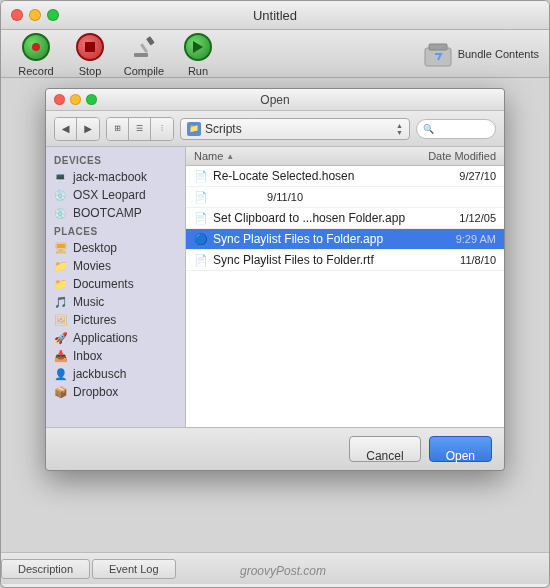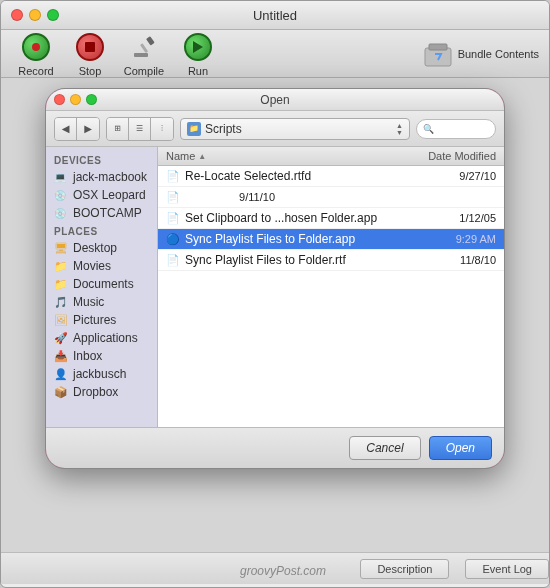--- a/index.html
+++ b/index.html
@@ -162,21 +162,21 @@
       align-items: center;
       justify-content: flex-start;
       padding-top: 10px;
       position: relative;
     }
 
     
     .dialog {
       width: 460px;
       background: #ec4899;
-      border-radius: 20px;
+      border-radius: 4px;
       box-shadow: 0 10px 30px rgba(0,0,0,0.4);
       overflow: hidden;
       border: 1px solid #888;
     }
     .dialog-title-bar {
       background: linear-gradient(to bottom, #f5f5f5, #dcdcdc);
       height: 22px;
       display: flex;
       align-items: center;
       justify-content: center;
@@ -299,21 +299,21 @@
     }
 
     
     .dialog-body {
       display: flex;
       height: 280px;
     }
 
     
     .sidebar {
-      width: 112px;
+      width: 140px;
       background: #d8d8e8;
       border-right: 1px solid #bbb;
       overflow-y: auto;
       padding: 4px 0;
     }
     .sidebar-section-label {
       font-size: 10px;
       font-weight: 700;
       color: #666;
       padding: 4px 8px 2px;
@@ -405,49 +405,48 @@
       background: linear-gradient(to bottom, #e8e8e8, #d5d5d5);
       border-top: 1px solid #bbb;
       display: flex;
       align-items: center;
       justify-content: flex-end;
       padding: 8px 12px;
       gap: 8px;
     }
     .dialog-btn {
       height: 24px;
-      padding: 4px 16px;
+      padding: 12px 16px;
       border-radius: 4px;
       font-size: 12px;
       cursor: pointer;
       border: 1px solid #999;
       background: linear-gradient(to bottom, #f5f5f5, #e0e0e0);
       color: #333;
-      font-style: italic;
     }
     .dialog-btn.primary {
       background: linear-gradient(to bottom, #5b9cf5, #3a7ae0);
       color: white;
       border: 1px solid #2a5ab8;
       font-weight: 500;
     }
 
     
     .bottom-bar {
       position: absolute;
       bottom: 0;
       left: 0;
       right: 0;
       height: 32px;
       background: linear-gradient(to bottom, #e8e8e8, #d5d5d5);
       border-top: 1px solid #bbb;
       display: flex;
       align-items: center;
-      justify-content: flex-end;
-      gap: 16px;
+      justify-content: flex-start;
+      gap: 2px;
     }
     .bottom-tab {
       height: 20px;
       padding: 0 16px;
       border-radius: 3px;
       border: 1px solid #aaa;
       background: linear-gradient(to bottom, #f0f0f0, #ddd);
       font-size: 11px;
       color: #444;
       cursor: pointer;
@@ -622,21 +621,21 @@
             <div class="col-name">
               <span>Name</span>
               <span class="sort-arrow">▲</span>
             </div>
             <div class="col-date">Date Modified</div>
           </div>
           <div class="file-list">
 
             <div class="file-row">
               <span class="file-icon">📄</span>
-              <span class="file-name">Re-Locate Selected.rtfd</span>
+              <span class="file-name">Re-Locate Selected.hosen</span>
               <span class="file-date">9/27/10</span>
             </div>
 
             <div class="file-row">
               <span class="file-icon">📄</span>
               <span class="file-date">9/11/10</span>
             </div>
 
             <div class="file-row">
               <span class="file-icon">📄</span>

